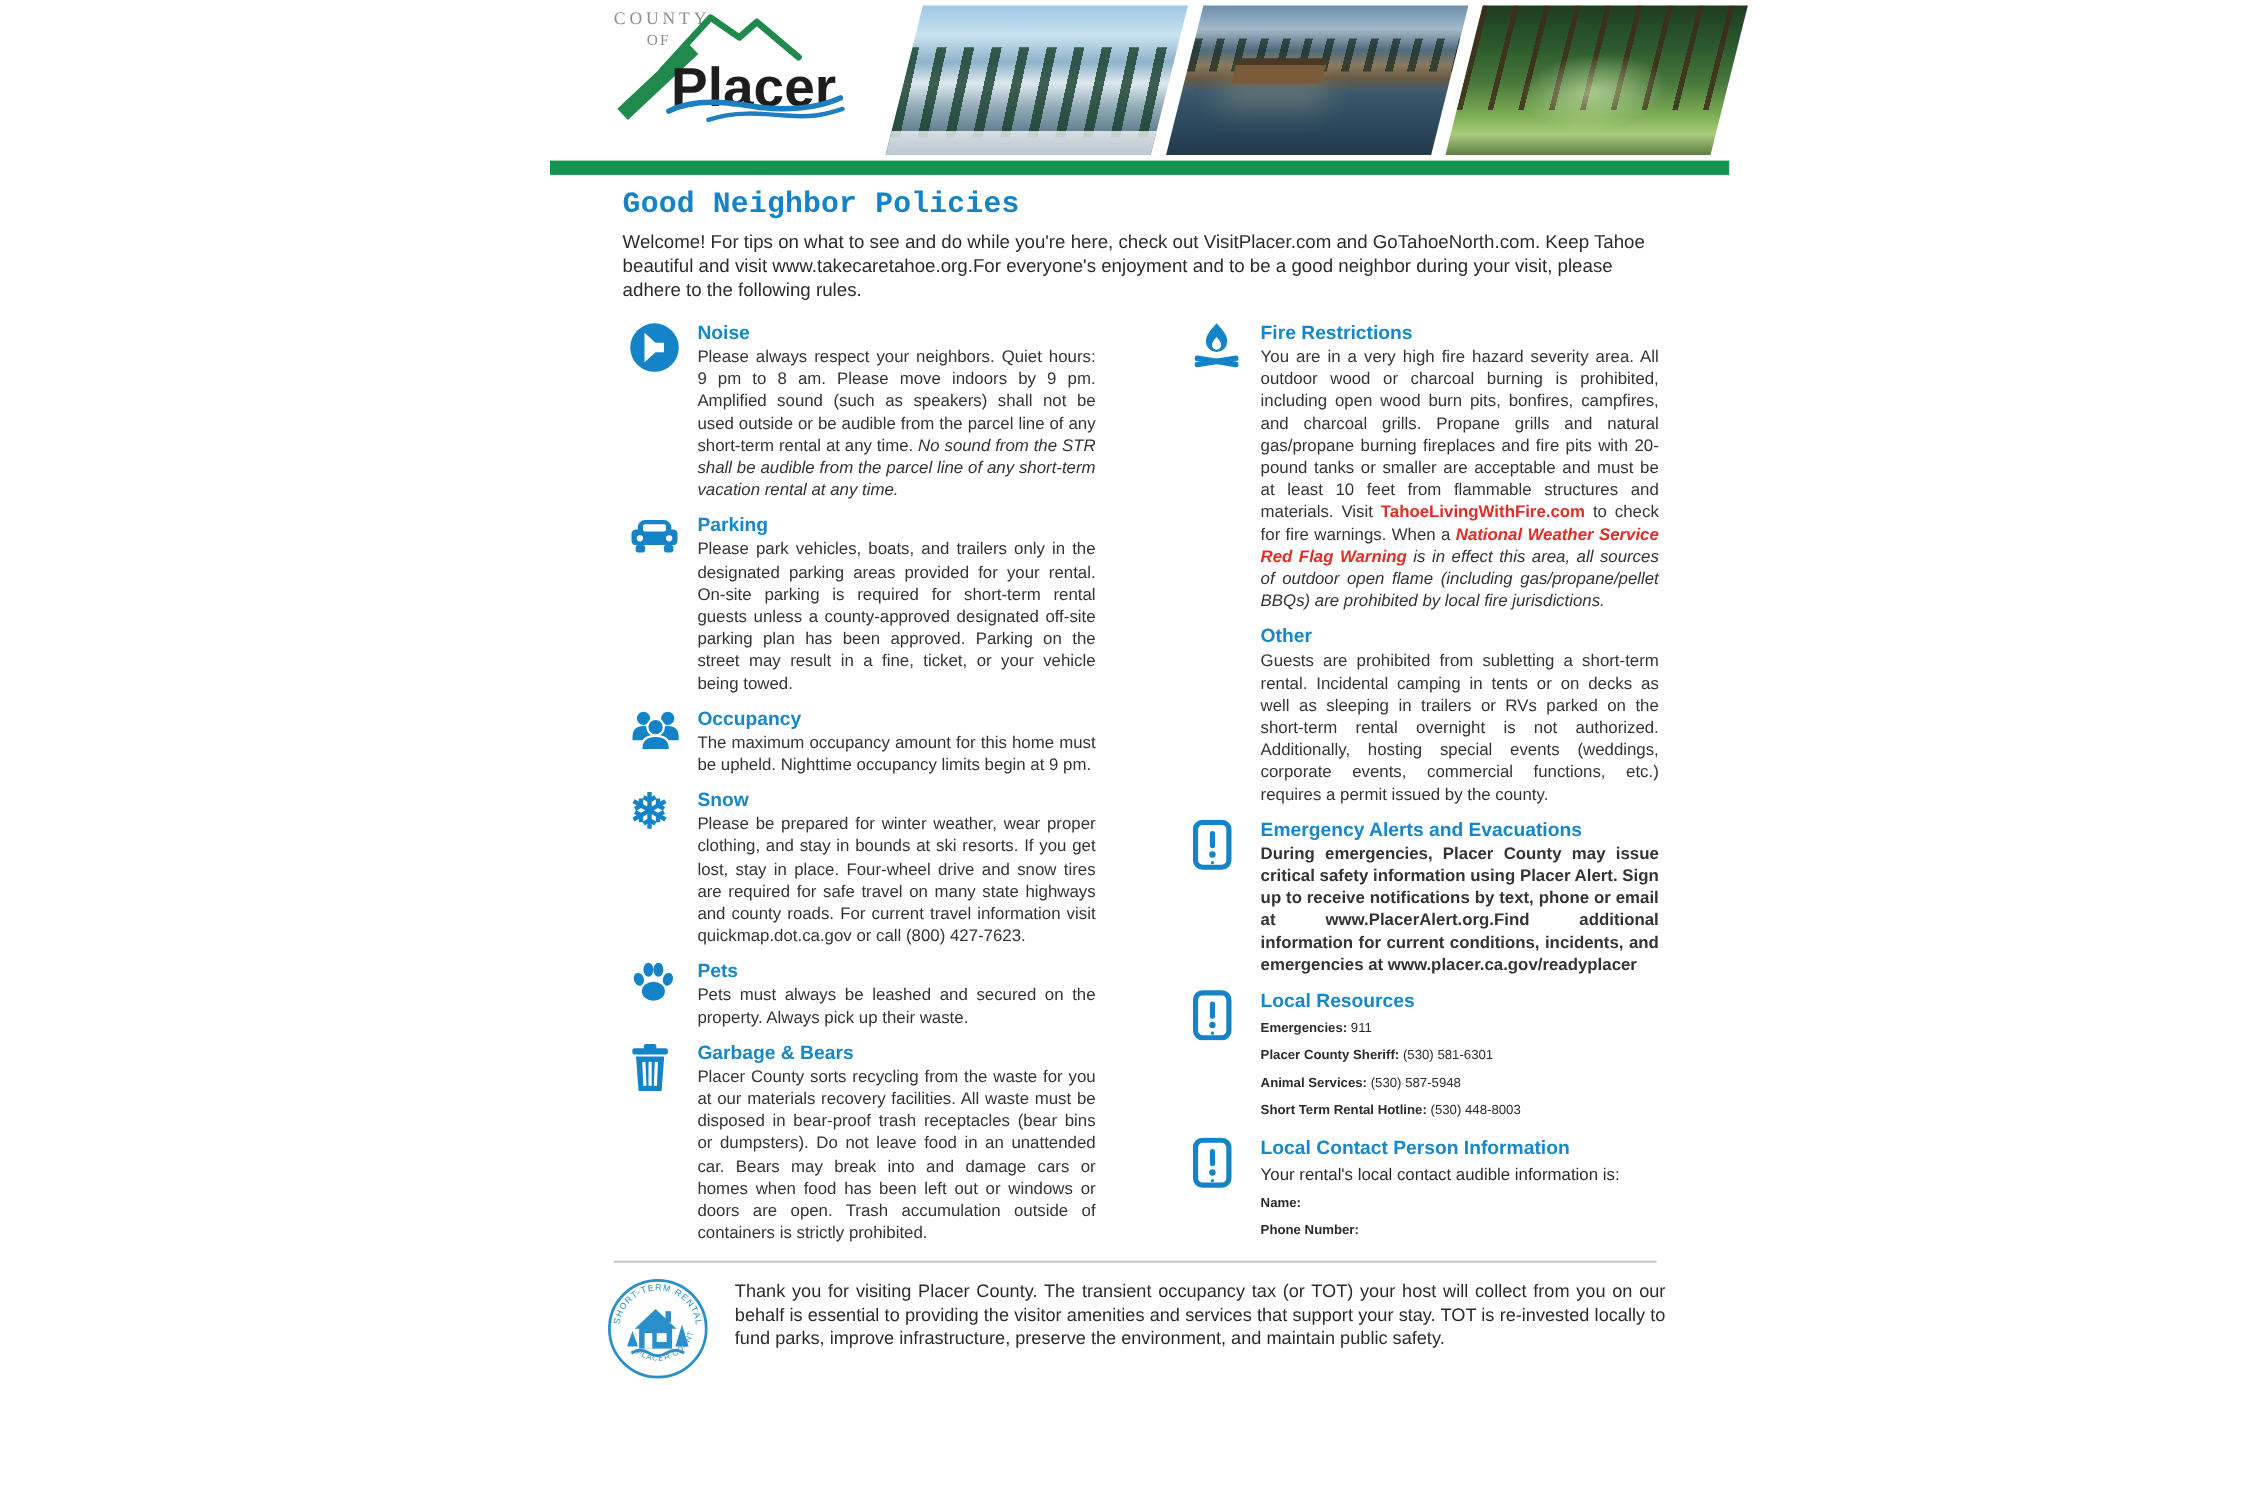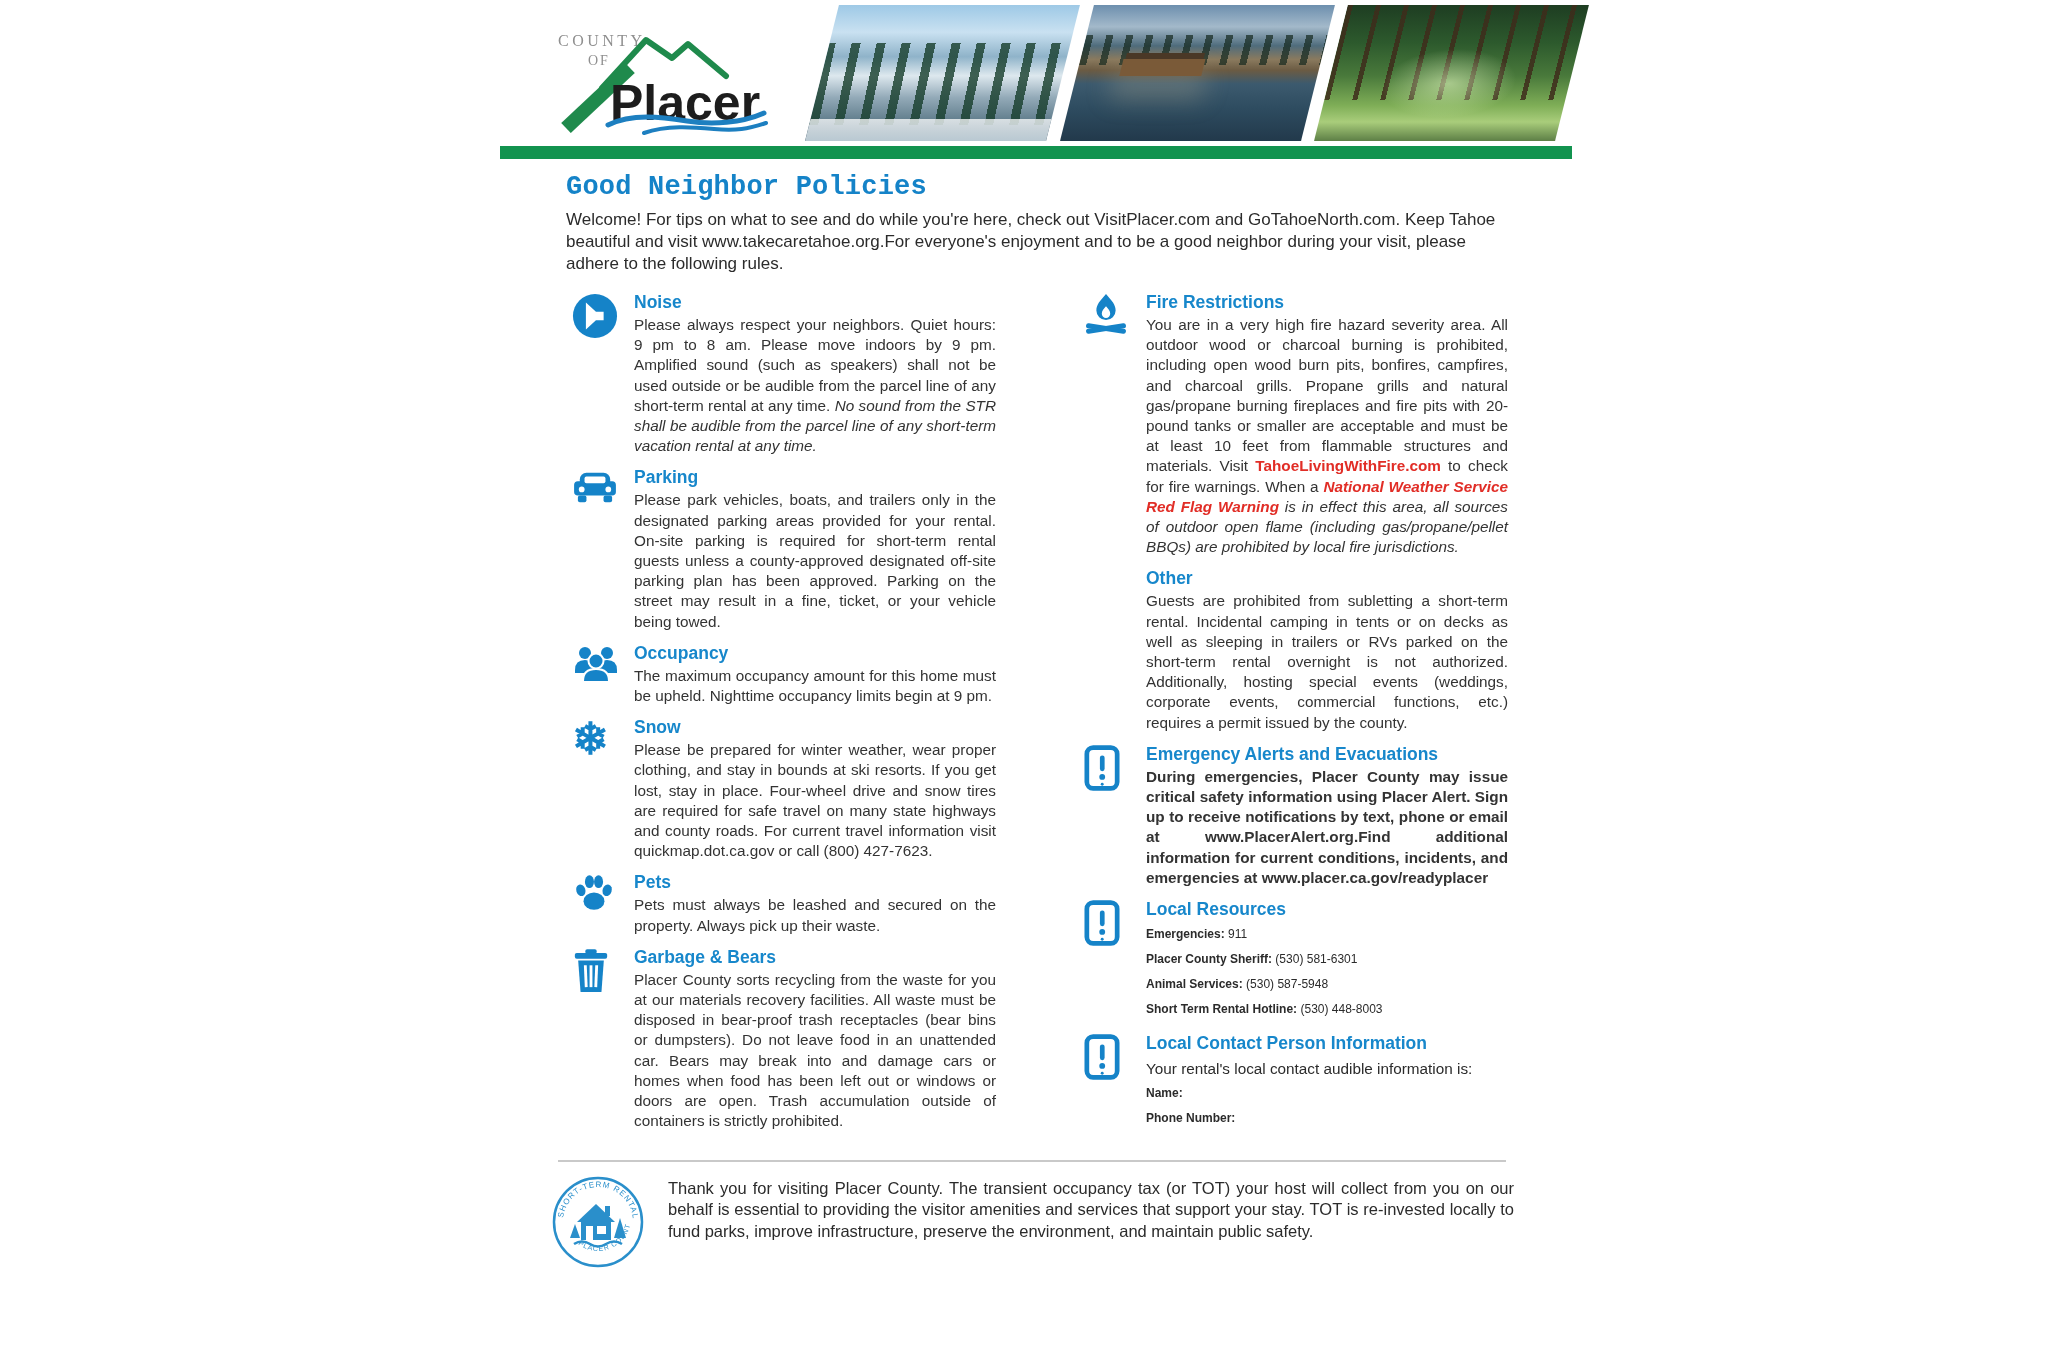--- a/index.html
+++ b/index.html
@@ -1,21 +1,21 @@
 <!DOCTYPE html>
 <html><head>
 <meta charset="utf-8">
 <style>
   html,body{margin:0;padding:0;background:#ffffff;}
   body{width:2048px;height:1365px;overflow:hidden;font-family:"Liberation Sans",sans-serif;color:#2e2e2e;}
   .doc{position:absolute;left:500px;top:0;width:1072px;height:1365px;background:#fff;}
 
   
   .header{position:relative;height:146px;}
-  .logo{position:absolute;left:50px;top:24px;width:250px;height:112px;}
+  .logo{position:absolute;left:50px;top:0;width:250px;height:112px;}
   .photos{position:absolute;left:322px;top:5px;width:750px;height:136px;display:flex;gap:14px;}
   .photo{flex:1;transform:skewX(-14deg);overflow:hidden;position:relative;}
   .photo.p1{background:linear-gradient(180deg,#9ec9e6 0%,#c9e1f1 20%,#8fb3c9 38%,#dde8ee 52%,#93aab8 68%,#64808f 84%,#4d6472 100%);}
   .photo.p1::before{content:"";position:absolute;left:0;right:0;top:28%;bottom:12%;background:repeating-linear-gradient(88deg,rgba(22,61,43,.8) 0 9px,rgba(22,61,43,0) 9px 25px);}
   .photo.p1::after{content:"";position:absolute;left:0;right:0;bottom:0;height:16%;background:linear-gradient(180deg,rgba(255,255,255,.75),#b9c9d2);}
   .photo.p2{background:linear-gradient(180deg,#6d8fae 0%,#a3b9ca 16%,#4f6c7c 30%,#8a7a5e 40%,#6b5b43 48%,#3c5a6e 58%,#2e4c60 76%,#22394b 100%);}
   .photo.p2::before{content:"";position:absolute;left:0;right:0;top:22%;height:22%;background:repeating-linear-gradient(90deg,rgba(20,40,30,.7) 0 7px,rgba(20,40,30,0) 7px 20px);}
   .photo.p2::after{content:"";position:absolute;left:18%;top:40%;width:34%;height:12%;background:#7a5a38;box-shadow:0 -8px 0 -2px #4a3826, 0 18px 24px 6px rgba(210,190,150,.25);}
   .photo.p3{background:linear-gradient(180deg,#1e3d22 0%,#2d5a2d 28%,#49793b 52%,#7fae57 74%,#a9cd7b 86%,#5d7f46 100%);}
   .photo.p3::before{content:"";position:absolute;left:0;right:0;top:0;bottom:30%;background:repeating-linear-gradient(90deg,rgba(62,44,27,.85) 0 5px,rgba(62,44,27,0) 5px 28px);}
@@ -158,21 +158,21 @@
                 <ellipse cx="38.5" cy="19" rx="5" ry="6.5" transform="rotate(18 38.5 19)"></ellipse>
               </svg>
             </span>
           </div>
           <div class="text-cell">
             <h2>Pets</h2>
             <p>Pets must always be leashed and secured on the property. Always pick up their waste.</p>
           </div>
         </section>
 
-        <section class="policy" style="margin-bottom:24px;">
+        <section class="policy" style="margin-bottom:10px;">
           <div class="icon-cell">
             <span class="icon">
               <svg width="38" height="46" viewBox="0 0 40 46" fill="#1583c8">
                 <rect x="14" y="0" width="12" height="5" rx="2"></rect>
                 <rect x="3" y="4" width="34" height="6" rx="2"></rect>
                 <path d="M6.5 12h27L31 45H9z"></path>
                 <g stroke="#fff" stroke-width="3">
                   <line x1="14" y1="17" x2="15" y2="40"></line>
                   <line x1="20" y1="17" x2="20" y2="40"></line>
                   <line x1="26" y1="17" x2="25" y2="40"></line>

